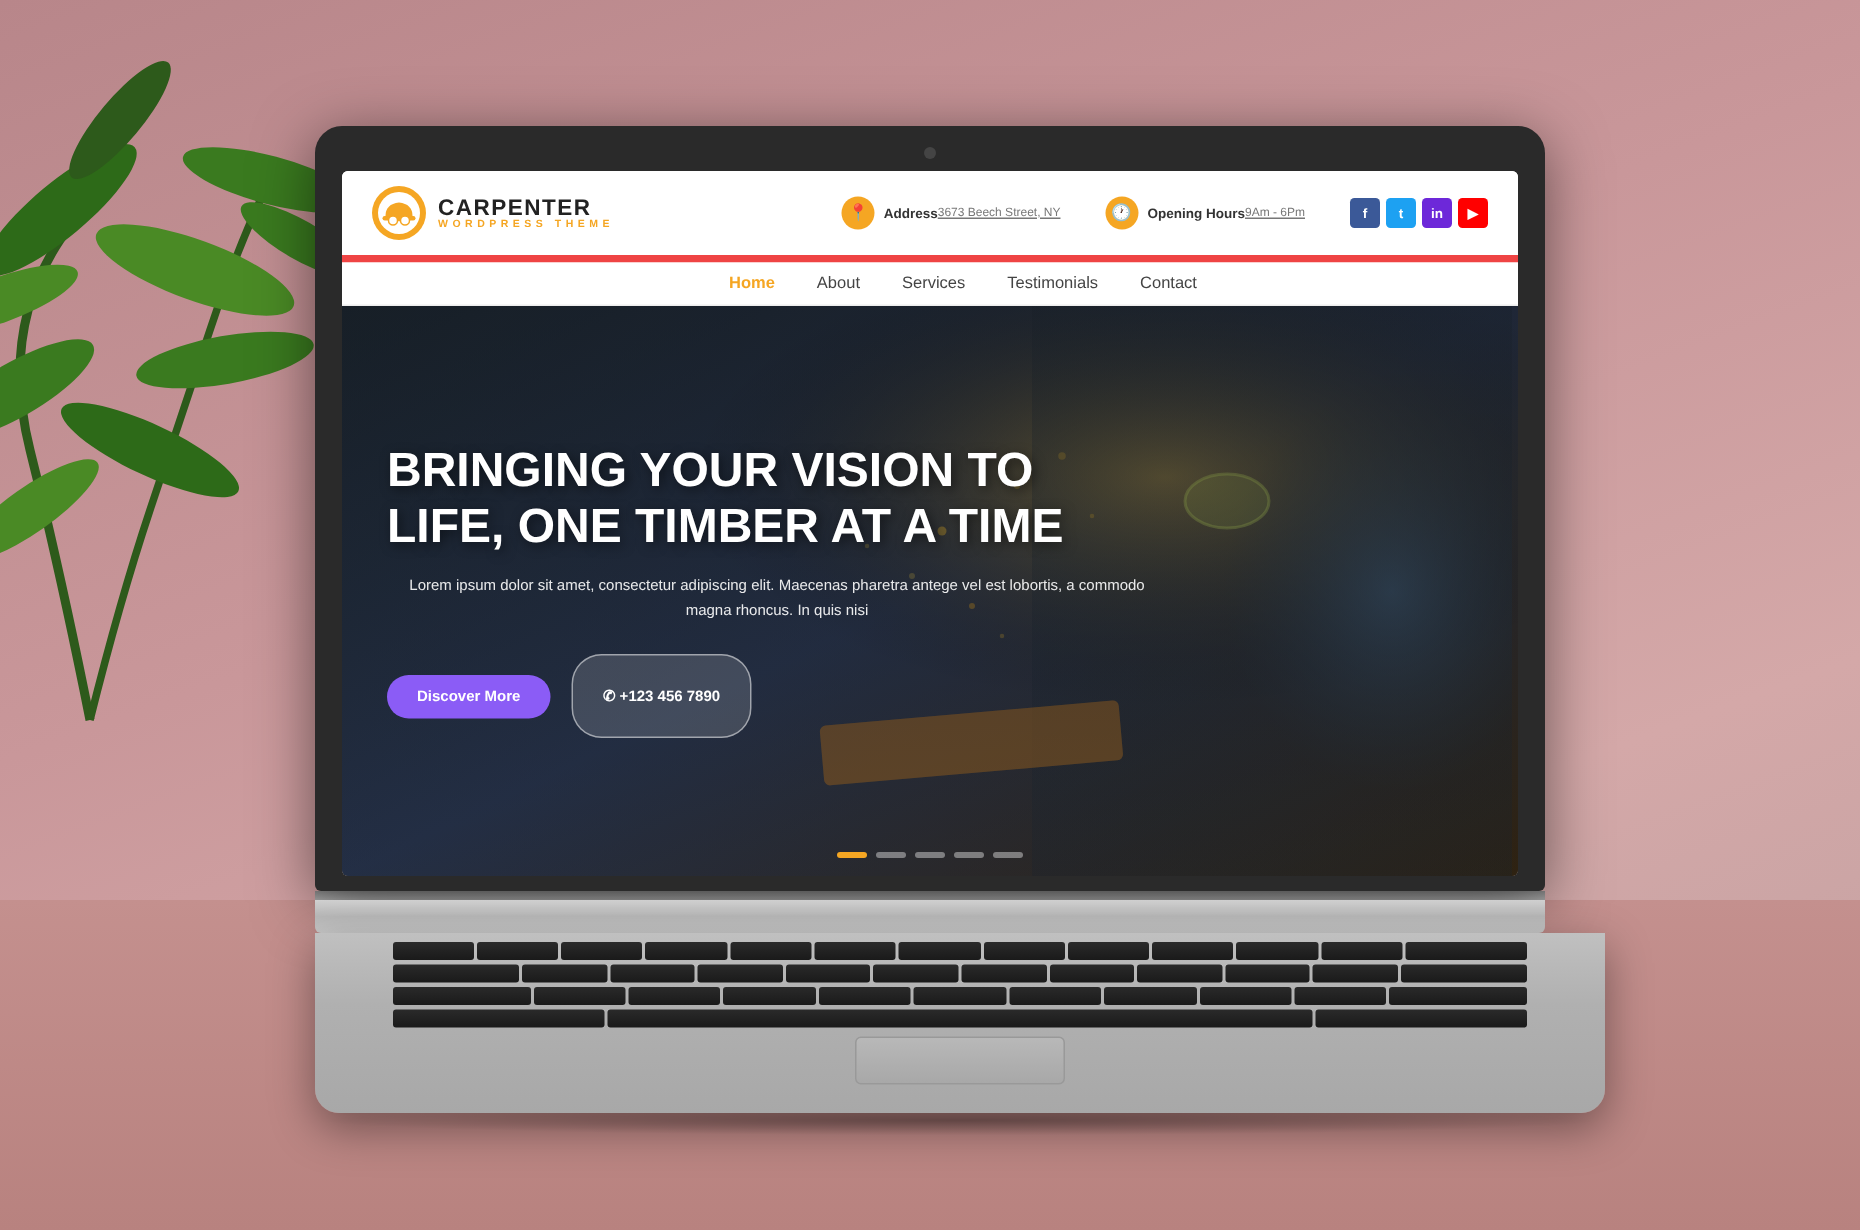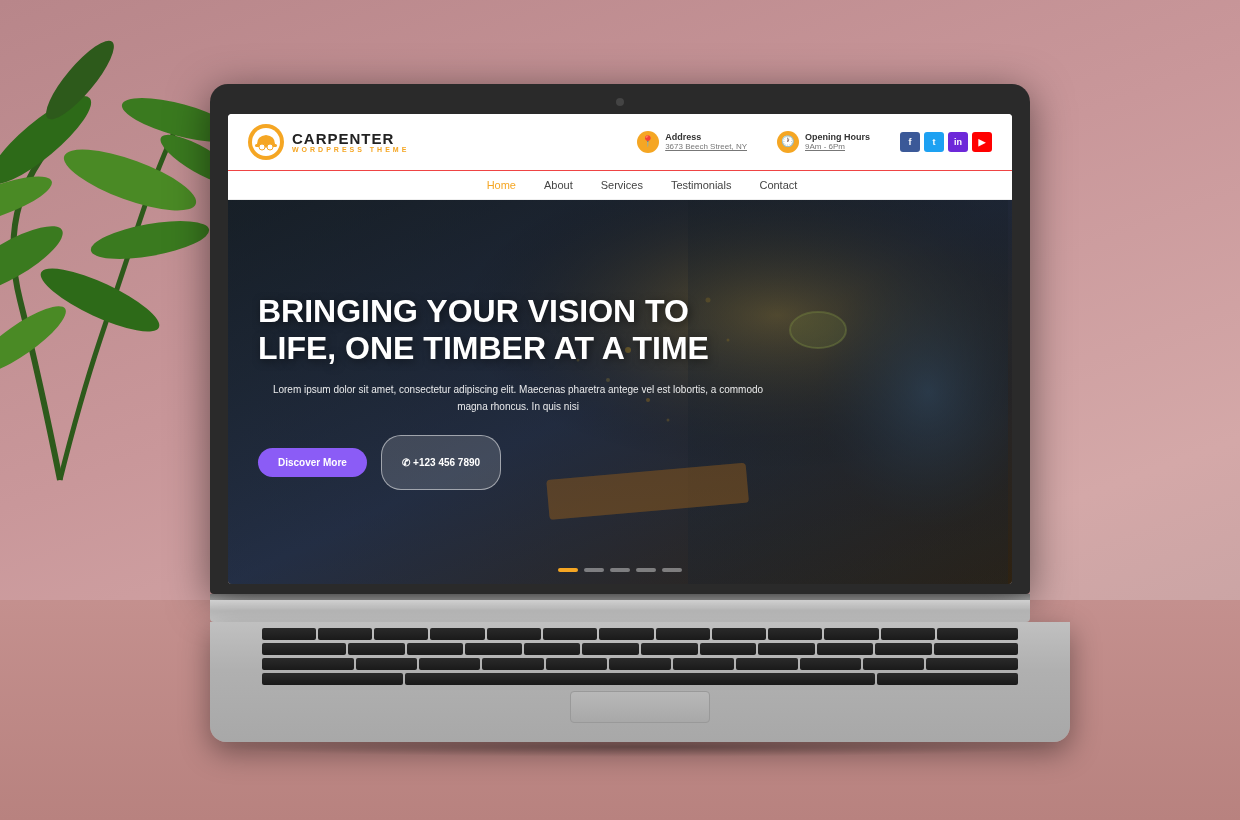--- a/index.html
+++ b/index.html
@@ -145,21 +145,21 @@
       display: flex;
       flex-direction: column;
     }
 
     
     .header-top {
       background: #fff;
       display: flex;
       align-items: center;
       padding: 10px 20px;
-      border-bottom: 1px solid #ef4444;
+      border-bottom: 5px solid #ef4444;
       gap: 20px;
     }
 
     .logo-area {
       display: flex;
       align-items: center;
       gap: 8px;
       flex: 0 0 auto;
     }
 
@@ -209,21 +209,21 @@
       align-items: center;
       justify-content: center;
       font-size: 11px;
     }
 
     .info-icon.orange { background: #f5a623; color: white; }
     .info-icon.clock { background: #f5a623; color: white; }
 
     .info-text {
       display: flex;
-      flex-direction: column;
+      flex-direction: row;
     }
 
     .info-label {
       font-size: 9px;
       font-weight: 700;
       color: #333;
     }
 
     .info-value {
       font-size: 8px;
@@ -267,21 +267,21 @@
     .nav-item {
       font-size: 11px;
       color: #444;
       font-weight: 500;
       cursor: pointer;
       text-decoration: none;
     }
 
     .nav-item.active {
       color: #f5a623;
-      font-weight: 400;
+      font-weight: 700;
       padding-left: 44px;
     }
 
     
     .hero {
       flex: 1;
       position: relative;
       overflow: hidden;
       display: flex;
       align-items: center;

